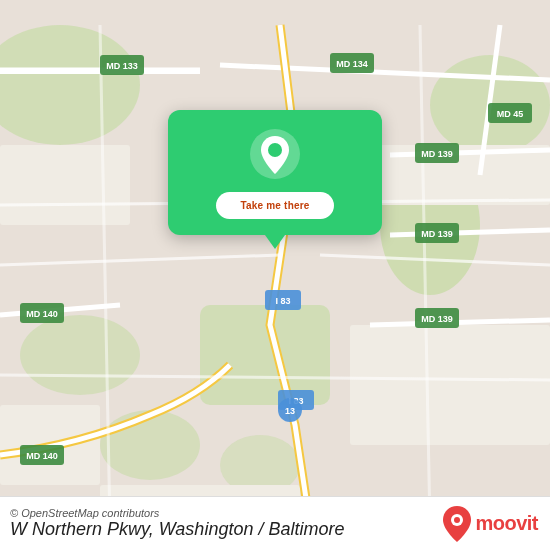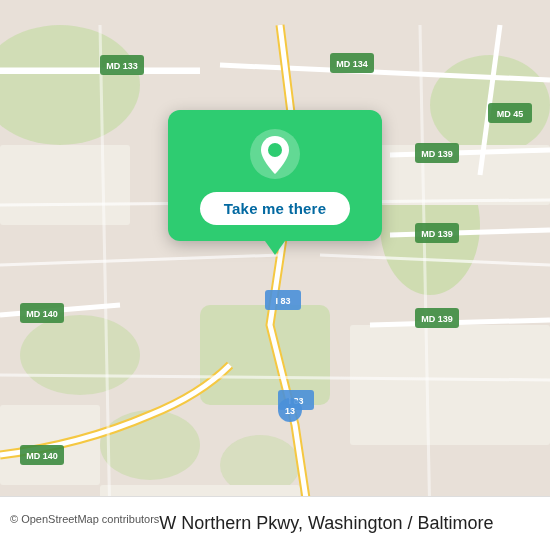--- a/index.html
+++ b/index.html
@@ -53,25 +53,25 @@
     }
 
     .location-pin-icon {
       width: 52px;
       height: 52px;
       margin-bottom: 12px;
     }
 
     .popup-button {
       background: white;
-      color: #0369a1;
+      color: #c2410c;
       border: none;
       border-radius: 24px;
       padding: 8px 24px;
-      font-size: 15px;
+      font-size: 10px;
       font-weight: bold;
       cursor: pointer;
       letter-spacing: 0.2px;
     }
 
     
     .bottom-bar {
       position: absolute;
       bottom: 0;
       left: 0;
@@ -80,21 +80,22 @@
       background: white;
       display: flex;
       align-items: center;
       justify-content: space-between;
       padding: 0 12px 0 10px;
       border-top: 1px solid #ddd;
     }
 
     .bottom-left {
       display: flex;
-      flex-direction: row;
+      flex-direction: column;
+      font-style: italic;
     }
 
     .copyright-text {
       font-size: 11px;
       color: #555;
     }
 
     .location-name {
       font-size: 18px;
       color: #222;
@@ -217,15 +218,24 @@
     </svg>
 
     <button class="popup-button">Take me there</button>
   </div>
 
   <div class="bottom-bar">
     <div class="bottom-left">
       <span class="copyright-text">© OpenStreetMap contributors</span>
       <span class="location-name">W Northern Pkwy, Washington / Baltimore</span>
     </div>
+    <div class="moovit-logo">
+
+      <svg class="moovit-pin" viewBox="0 0 28 36" xmlns="http://www.w3.org/2000/svg">
+        <path d="M14 0 C6 0 0 6 0 14 C0 24 14 36 14 36 C14 36 28 24 28 14 C28 6 22 0 14 0 Z" fill="#e84040"></path>
+        <circle cx="14" cy="14" r="6" fill="white"></circle>
+        <circle cx="14" cy="14" r="3" fill="#e84040"></circle>
+      </svg>
+      <span class="moovit-text">moovit</span>
+    </div>
   </div>
 
 </div>
 
 </body></html>

